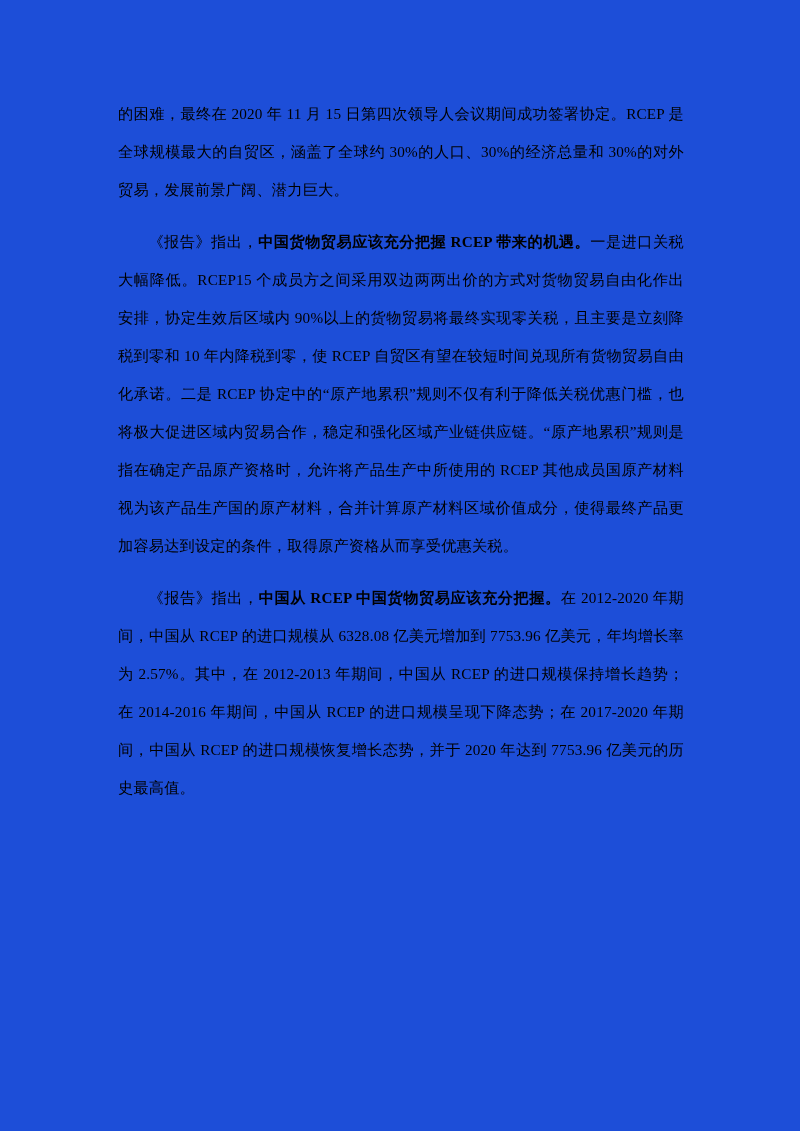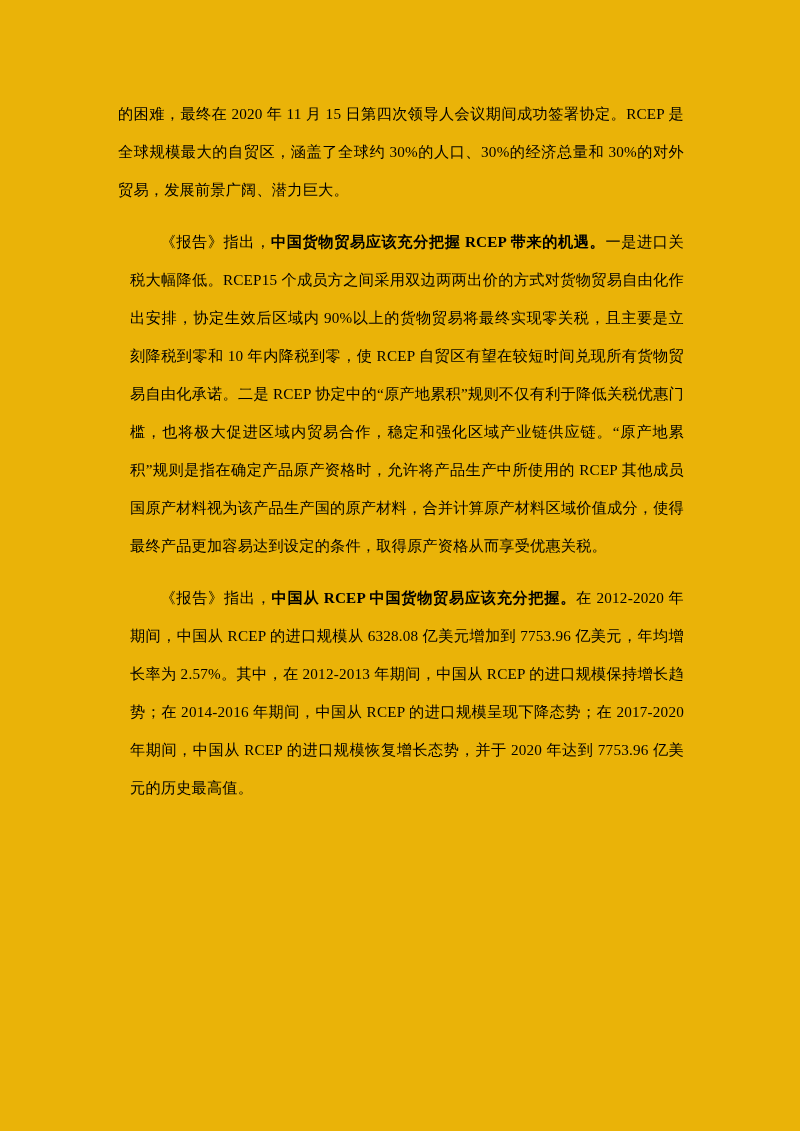--- a/index.html
+++ b/index.html
@@ -10,41 +10,40 @@
   body {
     width: 800px;
     height: 1131px;
     font-family: "Liberation Serif", "DejaVu Serif", serif;
     color: #000000;
   }
   .page {
     position: relative;
     width: 800px;
     height: 1131px;
-    background: #eab308;
+    background: #1d4ed8;
     box-sizing: border-box;
     overflow: hidden;
   }
   .content {
     position: absolute;
     left: 118px;
     top: 95px;
     width: 566px;
   }
   p {
     margin: 0 0 14px 0;
     font-size: 15.2px;
     line-height: 38px;
     text-align: justify;
     text-justify: inter-ideograph;
     letter-spacing: 0.2px;
   }
   p.indent {
     text-indent: 2em;
-    margin-left: 12px;
   }
   .bold {
     font-weight: bold;
   }
 </style>
 </head>
 <body>
 
 <div class="page">
   <div class="content">

